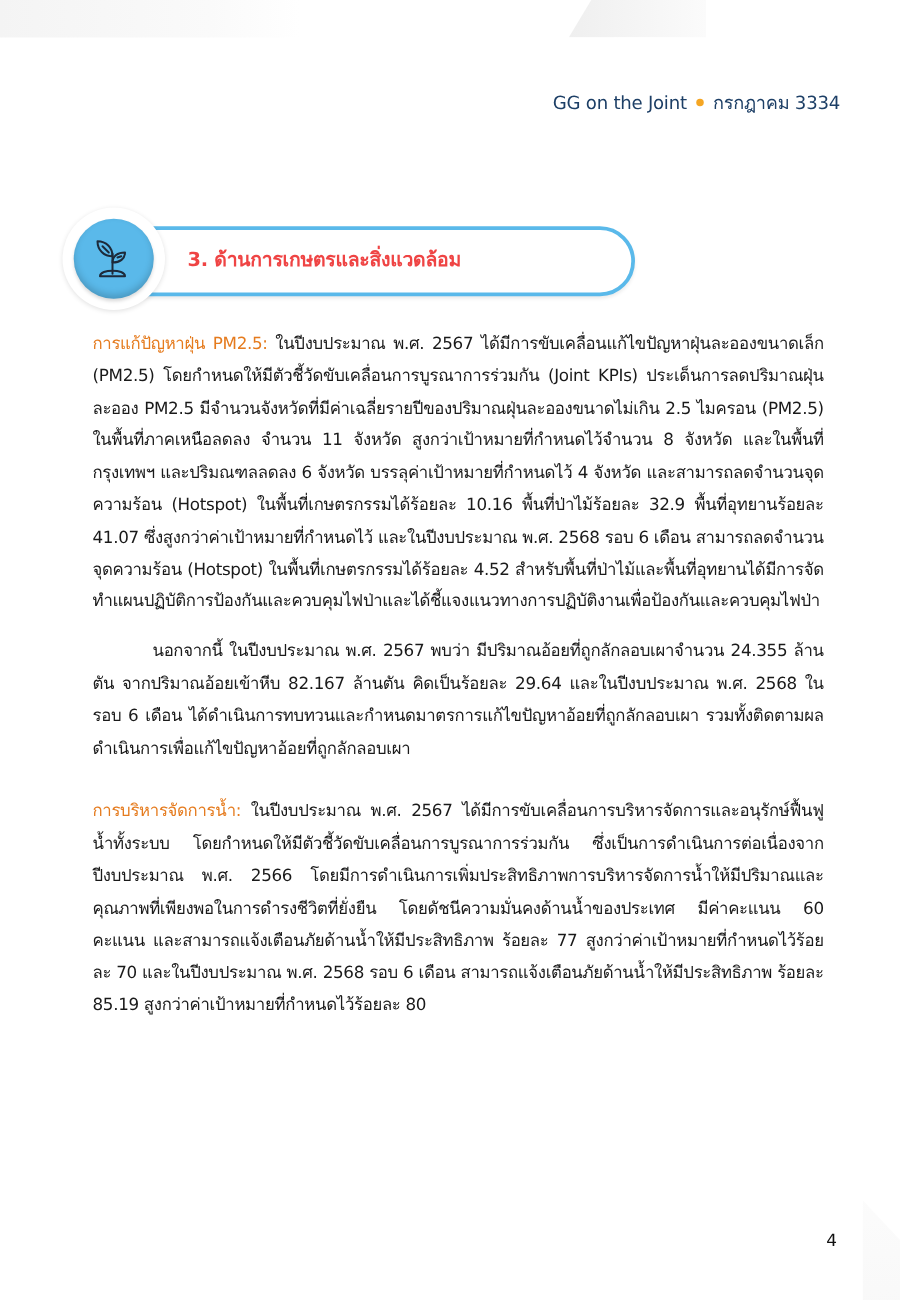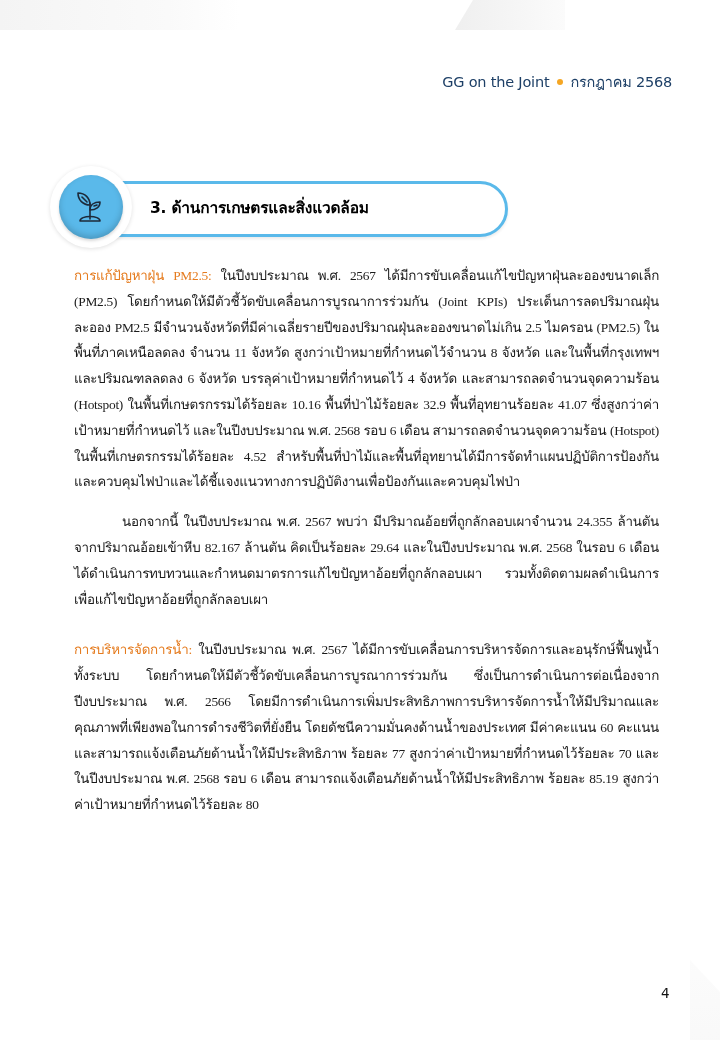--- a/index.html
+++ b/index.html
@@ -12,44 +12,44 @@
              clip-path:polygon(18px 0,100% 0,100% 100%,0 100%); }
   .deco-br { position:absolute; left:690px; top:960px; width:30px; height:80px;
              background:linear-gradient(180deg,#fafafa,#f6f6f6);
              clip-path:polygon(0 0,100% 40%,100% 100%,0 100%); opacity:.7; }
   .header { position:absolute; right:48px; top:70px; font-size:14.5px; color:#1d3f66; letter-spacing:-0.2px; }
   .header .dot { display:inline-block; width:6px; height:6px; border-radius:50%; background:#f5a623;
                  margin:0 7px 2px 8px; vertical-align:middle; }
   .banner { position:absolute; left:50px; top:170px; width:460px; height:80px; }
   .pill { position:absolute; left:38px; top:11px; width:414px; height:50px; border:3px solid #5ab9ea;
           border-radius:30px; background:#fff; box-shadow:0 2px 3px rgba(0,0,0,.08); }
-  .pill-title { position:absolute; left:100px; top:25px; font-size:15.5px; color:#000000; font-weight:bold; letter-spacing:-0.2px;text-align:center; }
+  .pill-title { position:absolute; left:100px; top:25px; font-size:15.5px; color:#ef4444; font-weight:bold; letter-spacing:-0.2px;text-align:center; }
   .circle-outer { position:absolute; left:0; top:-4px; width:82px; height:82px; border-radius:50%;
                   background:#fff; box-shadow:0 1px 4px rgba(0,0,0,.12); }
   .circle-inner { position:absolute; left:9px; top:9px; width:64px; height:64px; border-radius:50%;
                   background:#5ab9ea; box-shadow:inset 0 -3px 6px rgba(0,0,0,.18), 0 2px 3px rgba(0,0,0,.15); }
   .circle-inner svg { position:absolute; left:16px; top:14px; }
   .content { position:absolute; left:74px; top:263px; width:585px; font-size:13.4px; line-height:25.8px;
              text-align:justify; letter-spacing:-0.25px; }
-  .content p { margin:0;font-family:Liberation Serif, serif; }
+  .content p { margin:0; }
   .lead { color:#e57b1e; }
   .indent { text-indent:48px; }
   .gap1 { margin-top:14px !important; }
   .gap2 { margin-top:25px !important; }
   .pagenum { position:absolute; left:661px; top:985px; font-size:13.5px; color:#111; }
 </style>
 </head>
 <body>
 
 <div class="deco-tl"></div>
 <div class="deco-tr"></div>
 <div class="deco-br"></div>
 
 <div class="header">
-  <span>GG on the Joint</span><span class="dot"></span><span>กรกฎาคม 2568</span>
+  <span>GG on the Joint</span><span class="dot"></span><span>กรกฎาคม 3334</span>
 </div>
 
 <div class="banner">
   <div class="pill"></div>
   <div class="pill-title">3. ด้านการเกษตรและสิ่งแวดล้อม</div>
   <div class="circle-outer">
     <div class="circle-inner">
       <svg width="32" height="36" viewBox="0 0 32 36" fill="none" stroke="#1d2a3a" stroke-width="1.6" stroke-linecap="round" stroke-linejoin="round">
         <path d="M15 30 V14"></path>
         <path d="M15 16 C8 16 3 11 3 4 C10 4 15 9 15 16 Z"></path>

